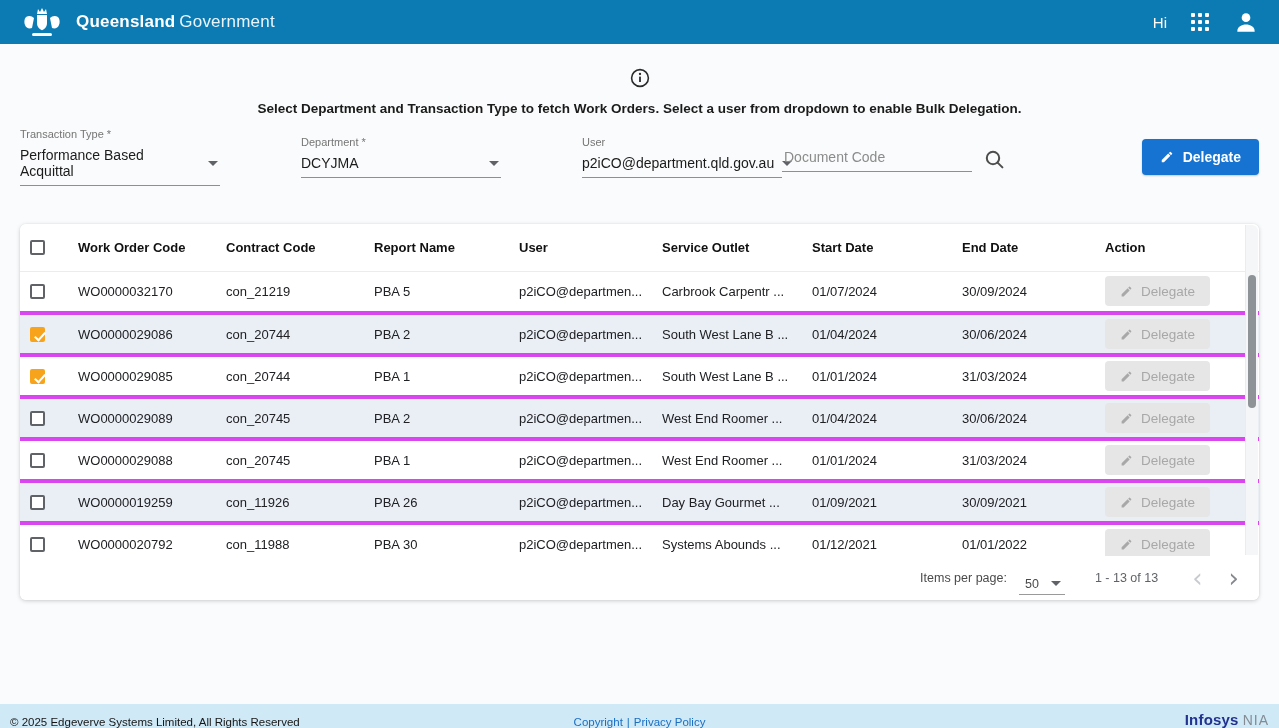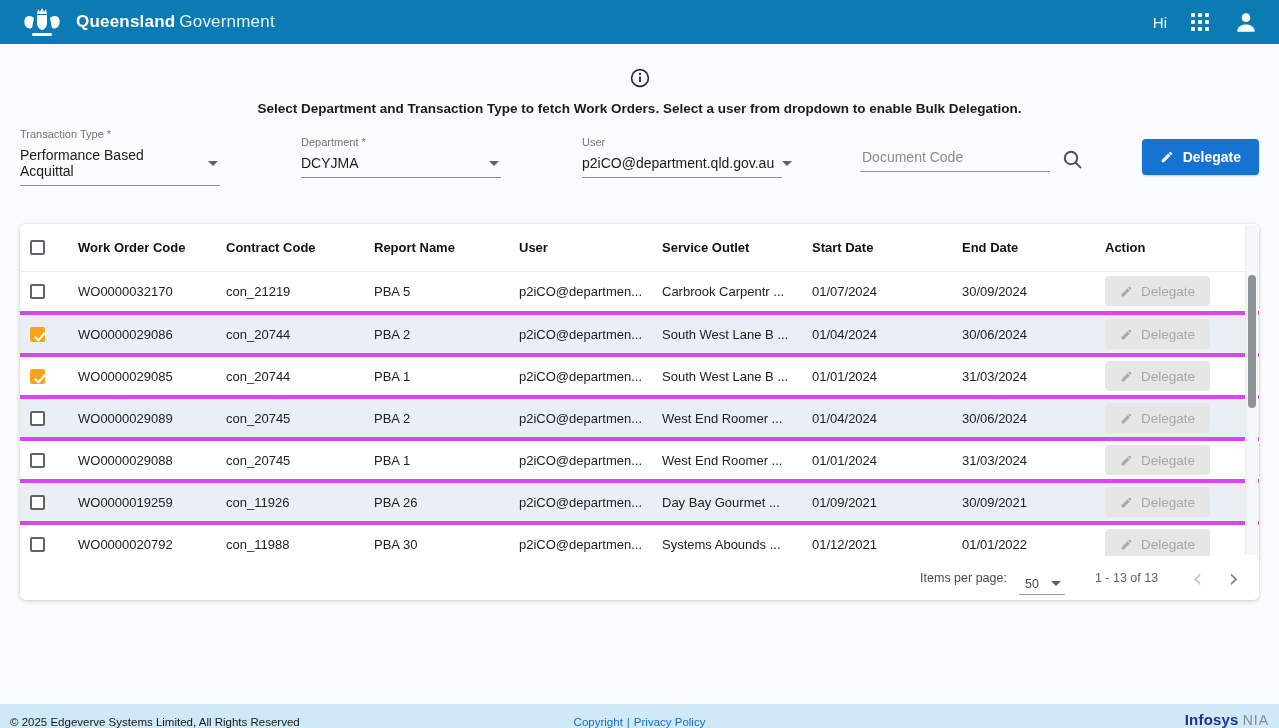--- a/index.html
+++ b/index.html
@@ -30,21 +30,21 @@
   
   .filters { display:flex; align-items:center; padding:12px 0 0 0; }
   .mat-field { width:200px; cursor:pointer; }
   .mat-field + .mat-field { margin-left:81px; }
   .mat-label { font-size:11px; color:#757575; display:block; margin-bottom:2px; }
   .mat-value {
     display:flex; align-items:center; justify-content:space-between;
     border-bottom:1px solid #8f8f8f; padding:5px 2px 6px 0; font-size:14px; color:#1b1b1b;
   }
   .caret { width:0; height:0; border-left:5px solid transparent; border-right:5px solid transparent; border-top:5px solid #5f6368; margin-left:8px; flex:0 0 auto; }
-  .doc-field { display:flex; align-items:flex-end; gap:10px; margin-left:78px; }
+  .doc-field { display:flex; align-items:flex-end; gap:10px; }
   .doc-field input {
     border:none; border-bottom:1px solid #8f8f8f; outline:none; background:transparent;
     width:190px; font-size:14px; font-family:inherit; padding:6px 2px; color:#1b1b1b;
   }
   .doc-field input::placeholder { color:#8b8b8b; }
   .search-btn { background:none; border:none; cursor:pointer; padding:2px; line-height:0; }
   .primary-btn {
     margin-left:auto; height:36px; padding:0 18px; border:none; border-radius:4px;
     background:#1673d2; color:#fff; font-size:14px; font-family:inherit; font-weight:bold;
     display:inline-flex; align-items:center; gap:9px; cursor:pointer; box-shadow:0 1px 2px rgba(0,0,0,.2);

